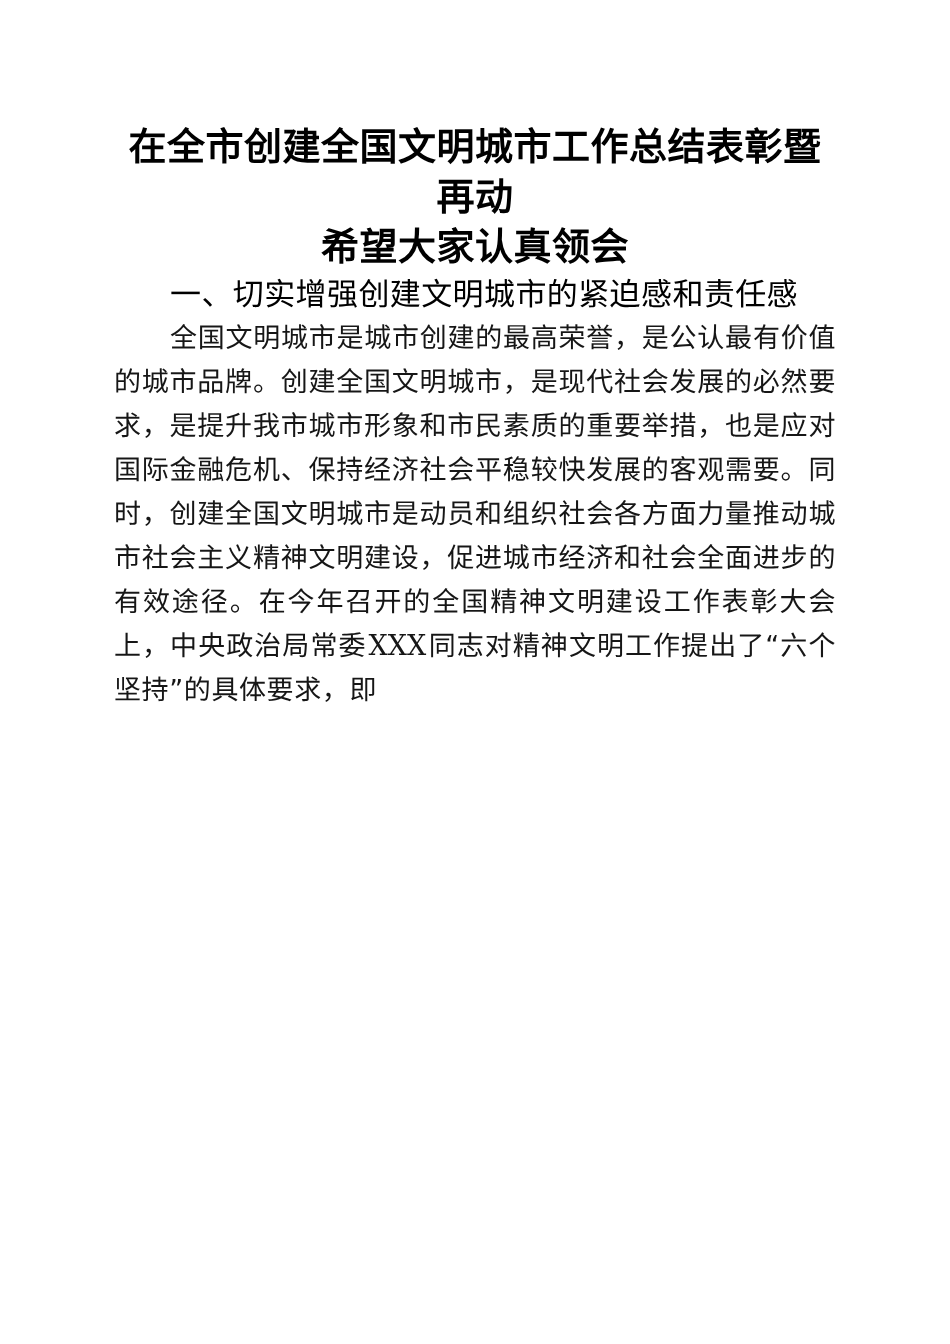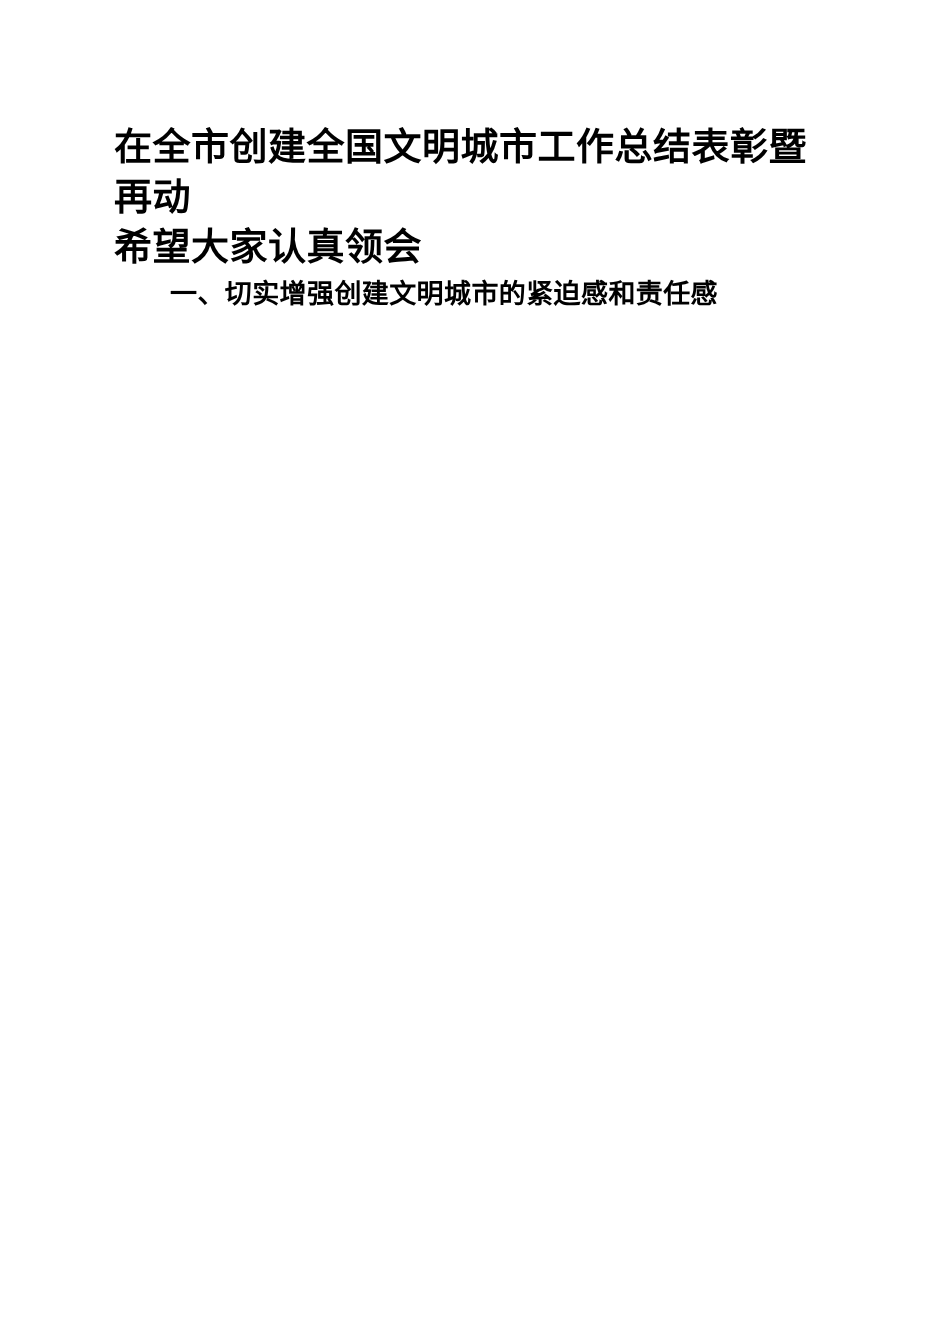--- a/index.html
+++ b/index.html
@@ -22,21 +22,21 @@
   }
   .doc-body {
     position: absolute;
     left: 114px;
     top: 0;
     width: 722px;
   }
   .doc-title {
     margin: 0;
     padding: 0;
-    text-align: left;
+    text-align: center;
     font-family: "DejaVu Serif", "Liberation Serif", serif;
     font-weight: 700;
     font-size: 38px;
     line-height: 50px;
     color: #000000;
     letter-spacing: 0.5px;
     padding-top: 122px;
     text-rendering: optimizeLegibility;
   }
   .salutation {
@@ -61,22 +61,22 @@
     text-align-last: left;
     text-justify: inter-ideograph;
     text-indent: 56px;
     letter-spacing: 0.6px;
     font-weight: 400;
   }
   .section-heading {
     margin: 0;
     padding: 0;
     font-family: "DejaVu Sans", "Liberation Sans", sans-serif;
-    font-weight: 700;
-    font-size: 27px;
+    font-weight: 400;
+    font-size: 31px;
     line-height: 44px;
     color: #000000;
     text-indent: 56px;
     letter-spacing: 0.4px;
   }
   .lat {
     font-family: "DejaVu Serif", "Liberation Serif", serif;
     padding: 0 2px;
     letter-spacing: 0;
   }
@@ -90,15 +90,16 @@
     <h1 class="doc-title">
       <span>在全市创建全国文明城市工作总结表彰暨再动</span><br>
       <span>希望大家认真领会</span>
     </h1>
 
 
 
 
     <p class="section-heading">一、切实增强创建文明城市的紧迫感和责任感</p>
 
+    <p class="para">全国文明城市是城市创建的最高荣誉，是公认最有价值的城市品牌。创建全国文明城市，是现代社会发展的必然要求，是提升我市城市形象和市民素质的重要举措，也是应对国际金融危机、保持经济社会平稳较快发展的客观需要。同时，创建全国文明城市是动员和组织社会各方面力量推动城市社会主义精神文明建设，促进城市经济和社会全面进步的有效途径。在今年召开的全国精神文明建设工作表彰大会上，中央政治局常委<span class="lat">XXX</span>同志对精神文明工作提出了“六个坚持”的具体要求，即</p>
 
   </div>
 </div>
 
 </body></html>

